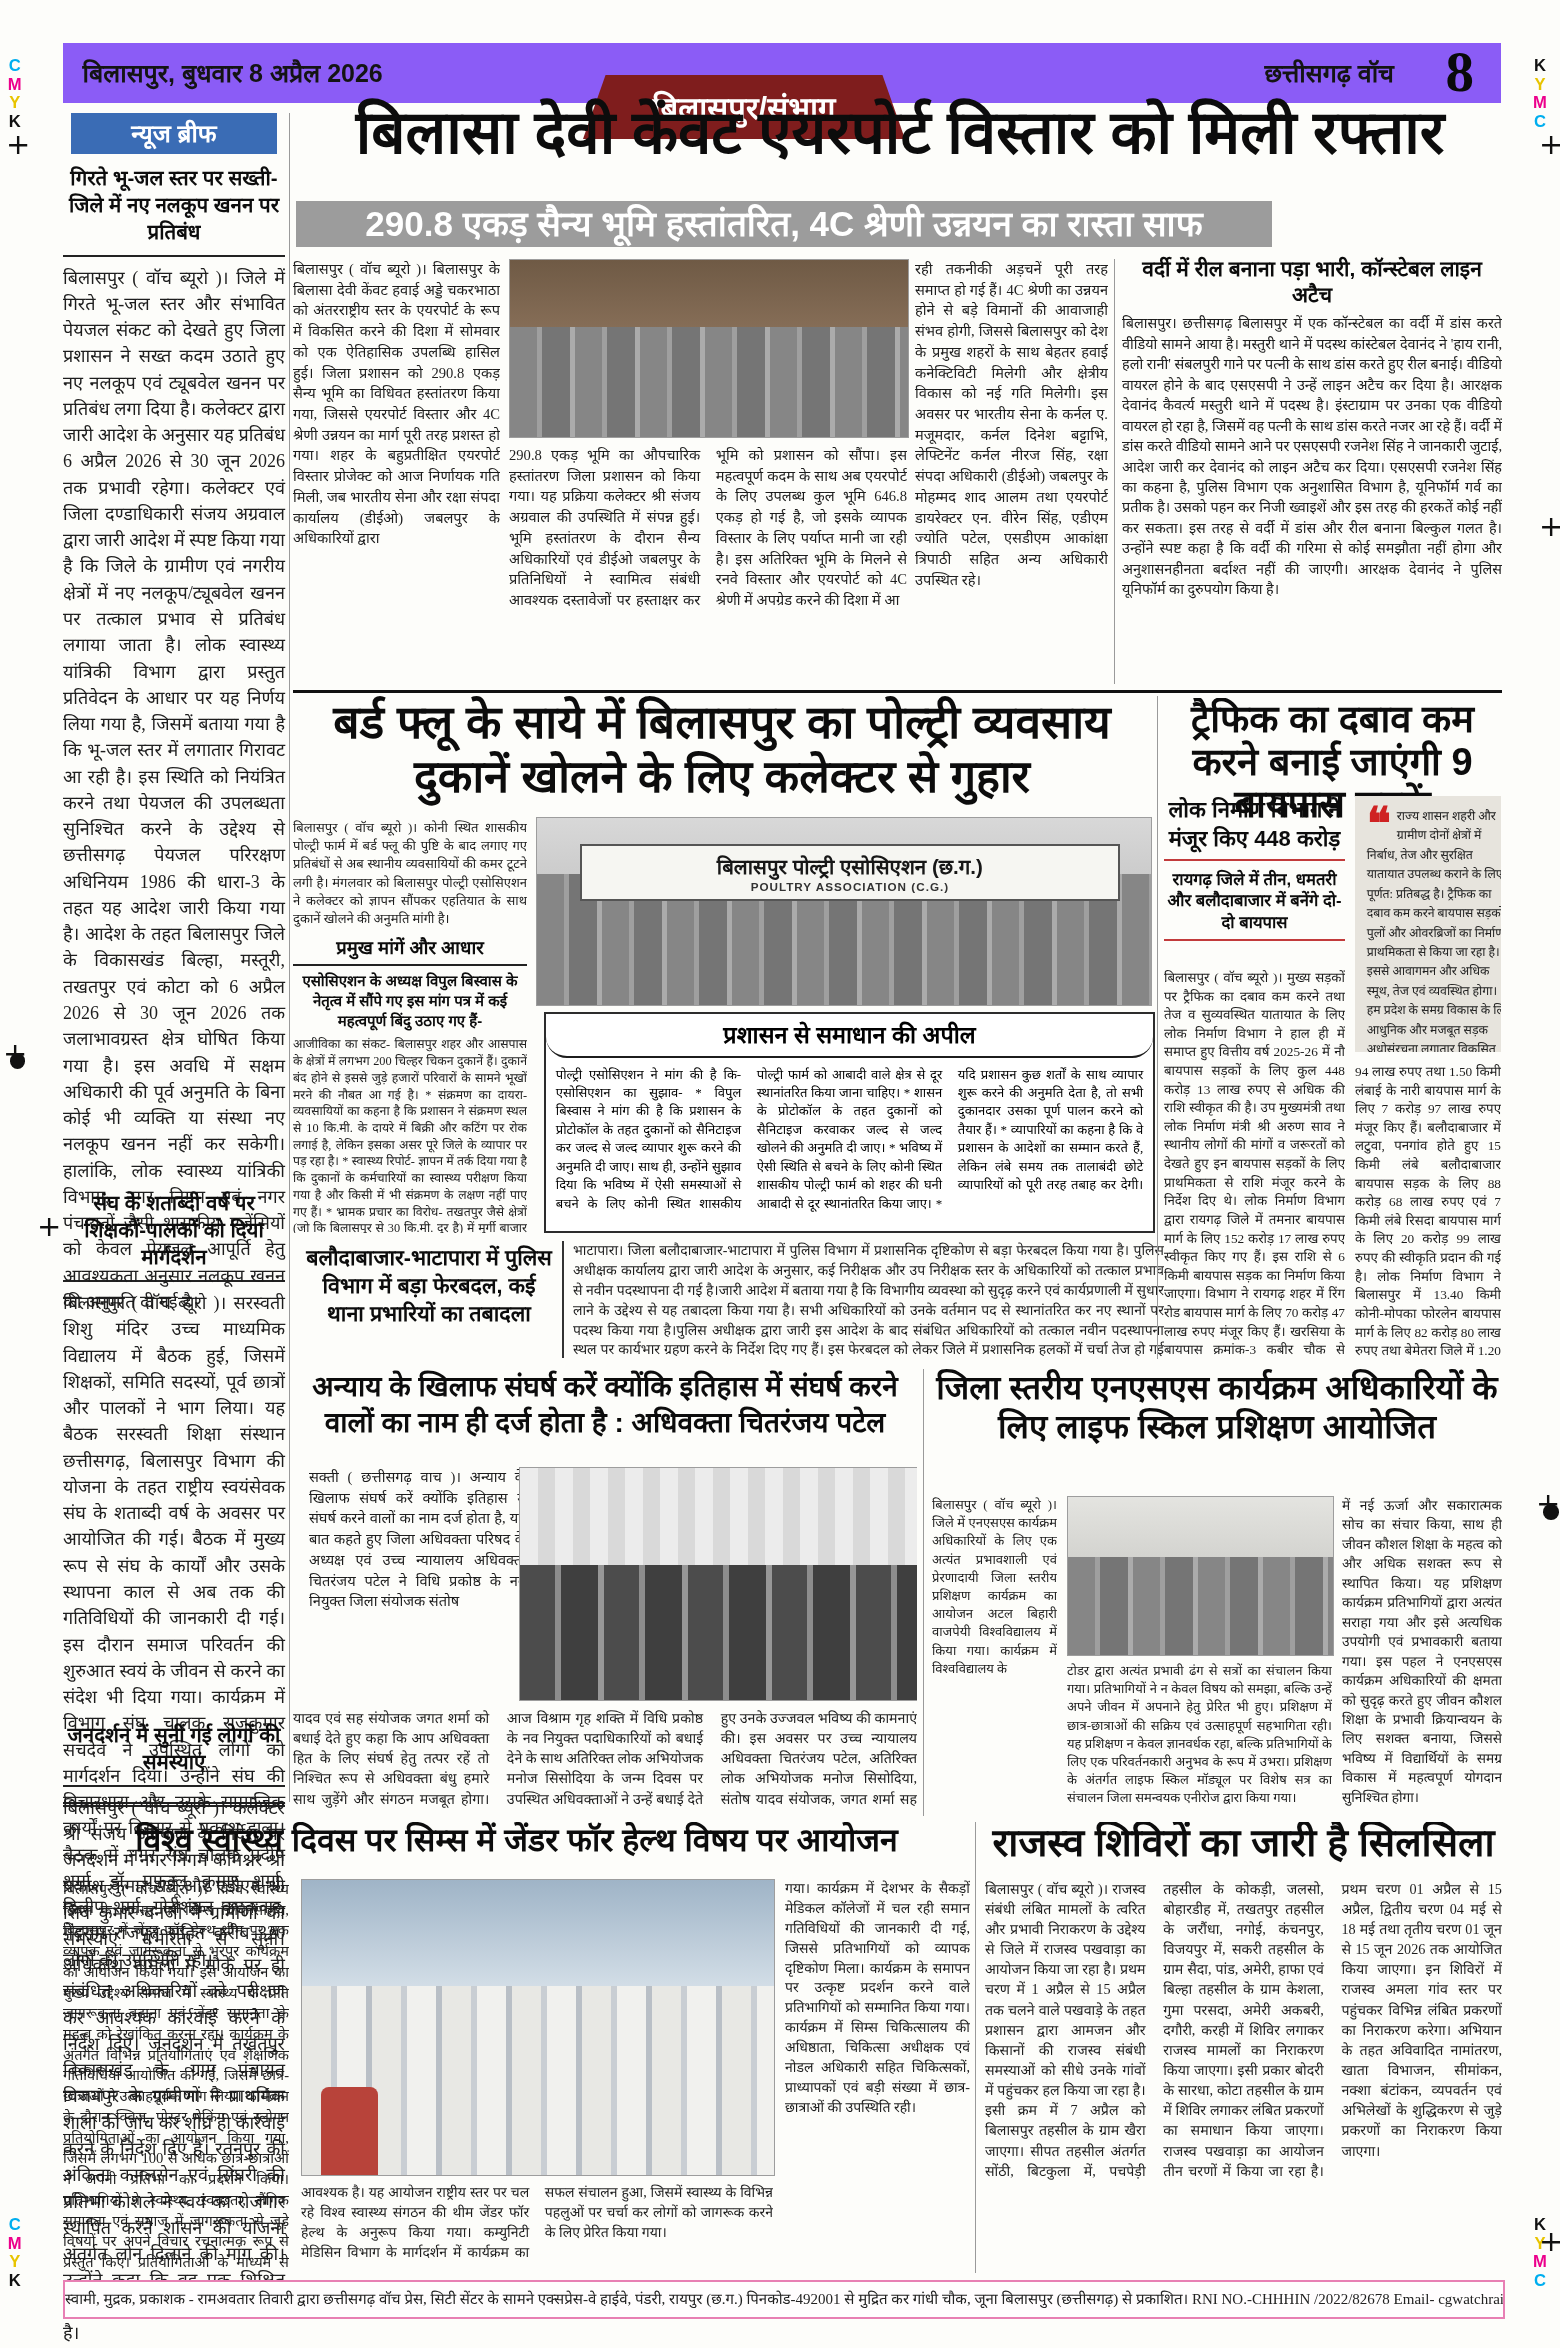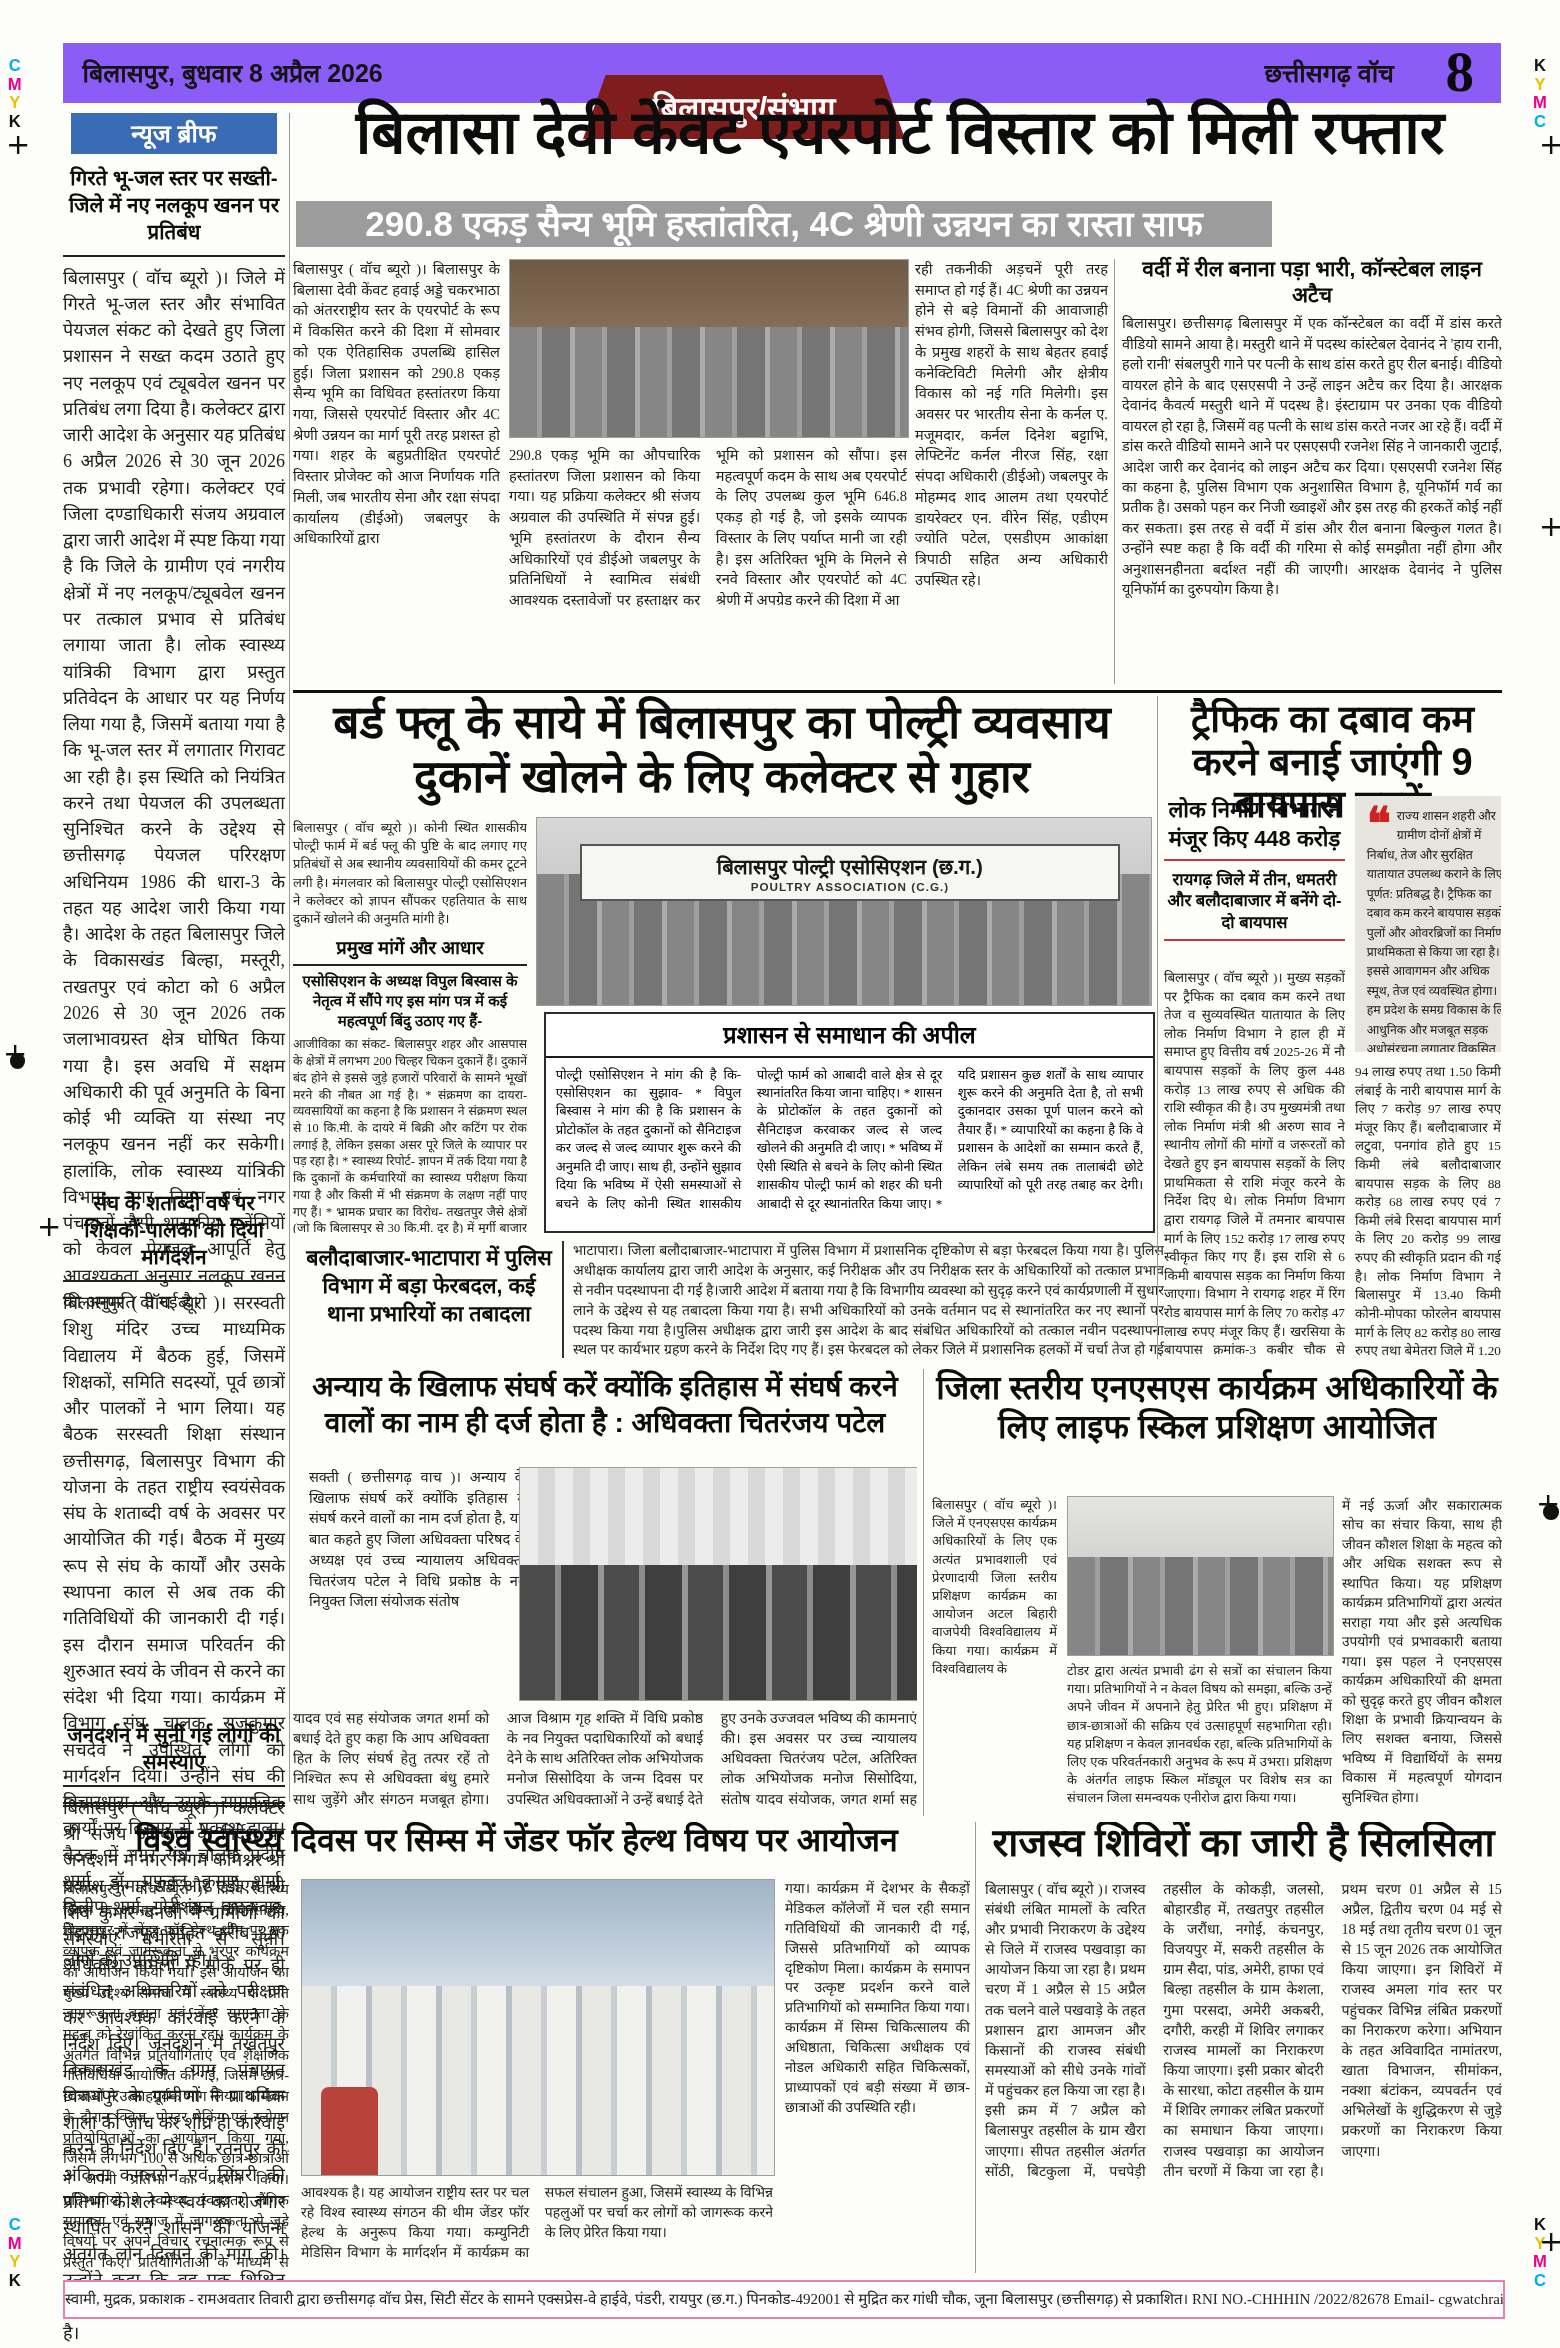--- a/index.html
+++ b/index.html
@@ -44,21 +44,21 @@
   .banner-en{font-size:11.7px;font-weight:700;color:#333;letter-spacing:1px;font-family:"Liberation Sans",sans-serif;}
   
   .graybar{background:#9c9c9c;color:#fff;text-align:center;font-weight:800;font-size:35px;
            font-family:"Liberation Sans",sans-serif;}
   .redline{height:2px;background:#c23b3b;}
   .quotebox{background:#e7e4dd;padding:9.8px 11.7px;}
   .qmark{color:#cf2222;font-size:45px;line-height:0.8;font-weight:800;float:left;margin-right:5.9px;
          font-family:"Liberation Sans",sans-serif;}
   .appealbox{border:2px solid #2c2c2c;background:#fff;}
   .appealtitle{font-size:23.4px;font-weight:800;text-align:center;border-bottom:2.4px solid #1c1c1c;
-               padding:3.9px 0 5.9px;font-family:"Liberation Sans",sans-serif;}
+               padding:3.9px 0 5.9px;font-family:"Liberation Sans",sans-serif;border-radius:21px;}
   .appealcols{column-count:3;column-gap:15.6px;font-size:13px;line-height:1.42;text-align:justify;
               padding:7.8px 9.8px;height:164px;overflow:hidden;}
   .threecol{column-count:3;column-gap:17.6px;}
   .twocol{column-count:2;column-gap:15.6px;}
   .cmyk span{display:block;font:700 16.6px "Liberation Sans",sans-serif;line-height:18.5px;text-align:center;}
   .c-c{color:#00aeef}.c-m{color:#ec008c}.c-y{color:#e8c400}.c-k{color:#111}
   .plus{position:absolute;font:400 29px "DejaVu Sans",sans-serif;color:#111;}
   .regdot{position:absolute;width:15.6px;height:15.6px;border-radius:50%;background:#111;}
   .footerbox{border:2px solid #e87fb4;background:#fffdfe;text-align:center;
              font-size:15px;line-height:35px;color:#222;overflow:hidden;white-space:nowrap;}

